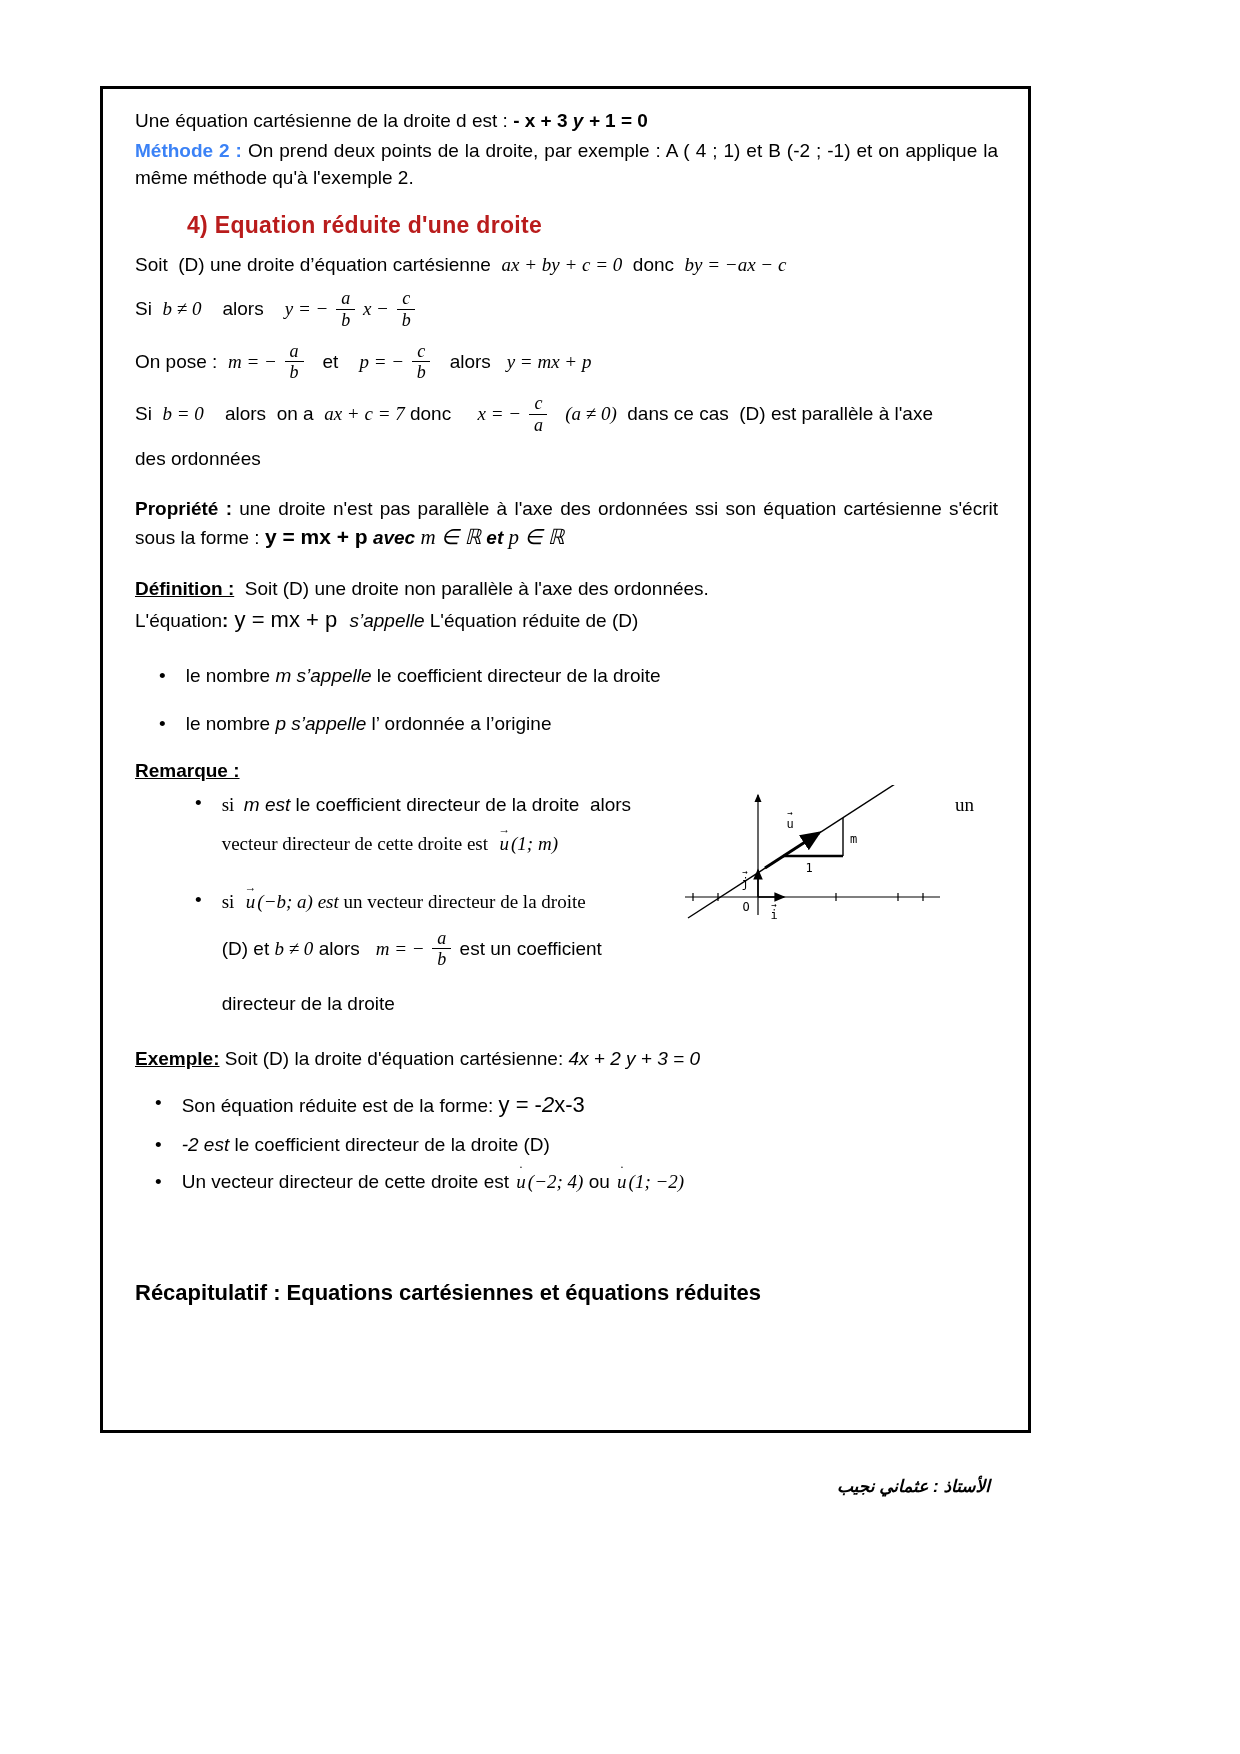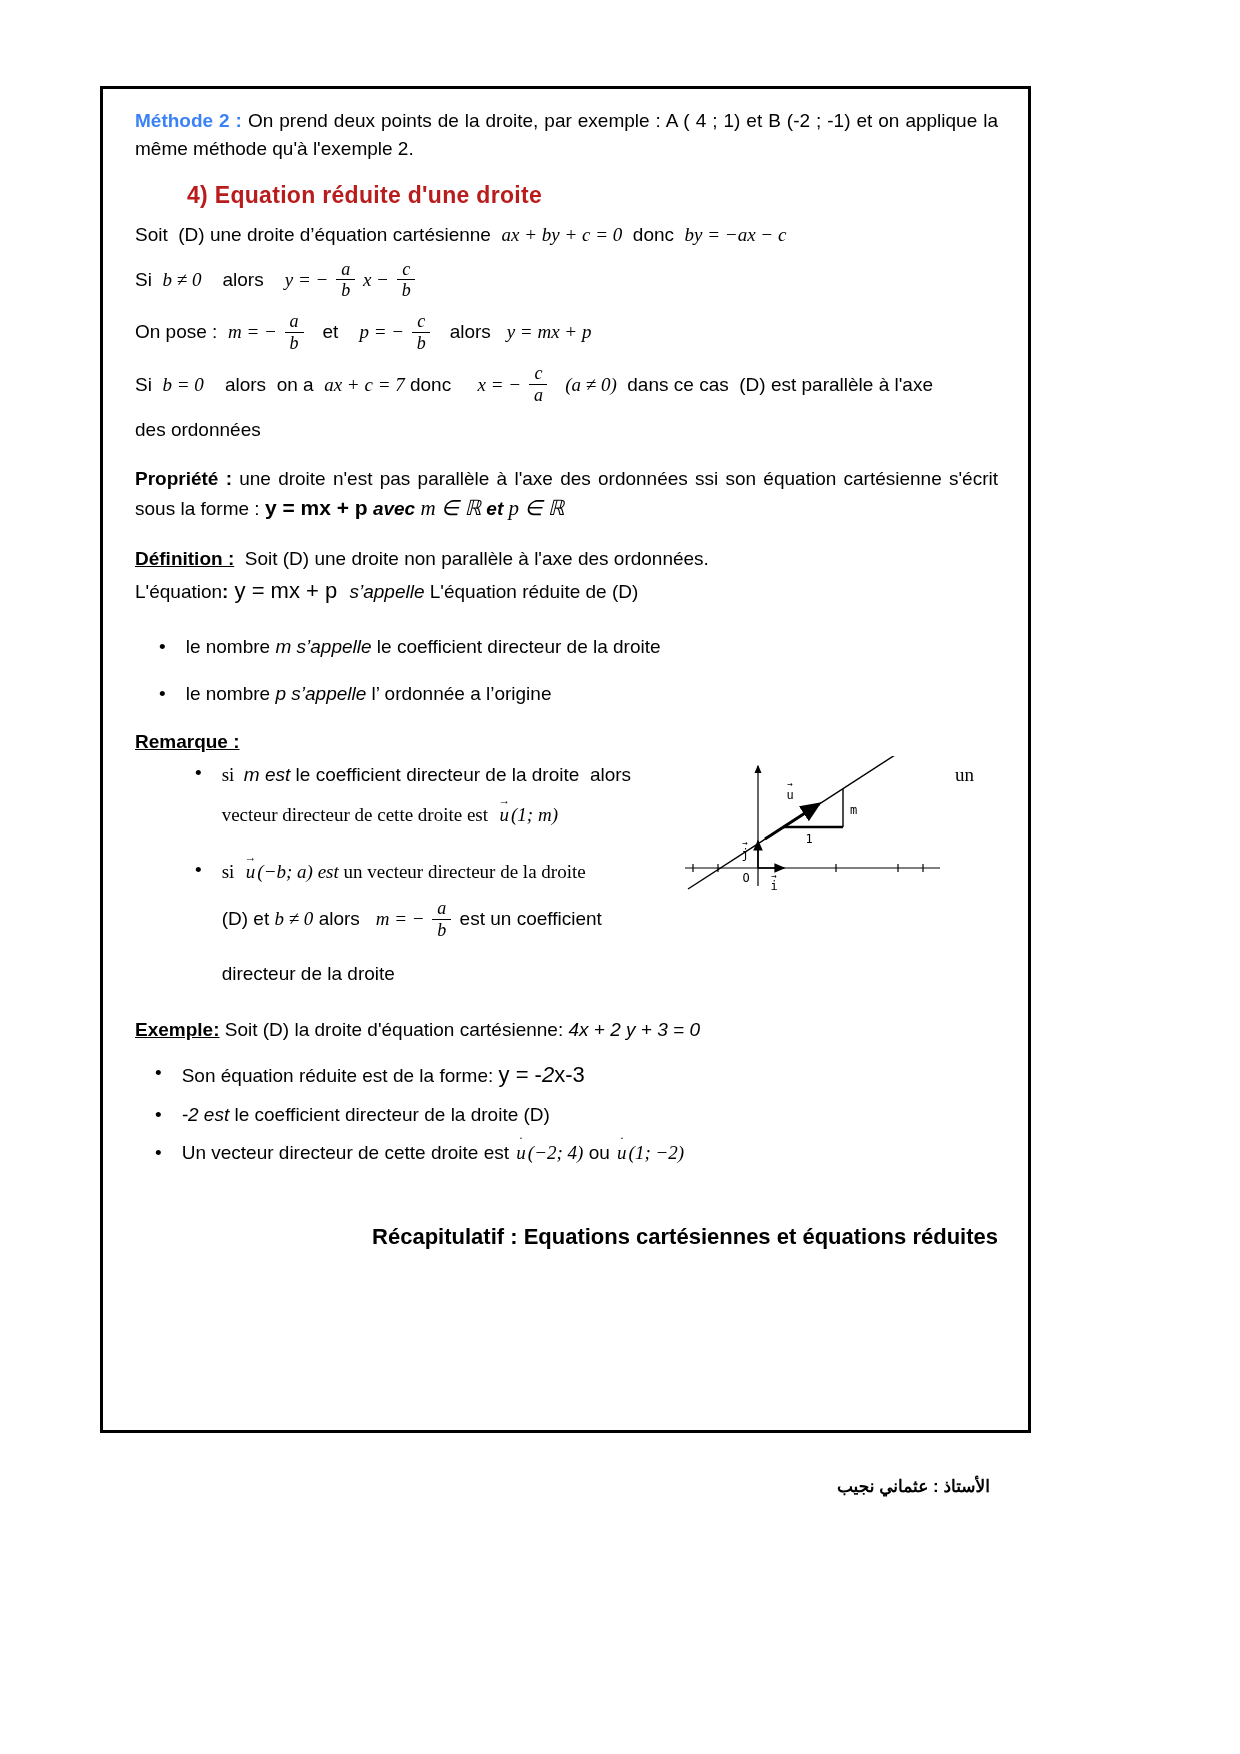--- a/index.html
+++ b/index.html
@@ -43,32 +43,33 @@
   .bul::before { content:"•"; margin-right:20px; }
   .bul2 { margin-left:60px; margin-bottom:26px; }
   .bul3 { margin-left:20px; margin-bottom:10px; }
   .bul .bw { flex:1; }
   .r1line { display:flex; width:100%; }
   .pushr { margin-left:auto; padding-right:24px; }
   .remarque { position:relative; }
   .diagram { position:absolute; right:55px; top:28px; width:260px; height:155px; }
   .diagram text { font-family:"DejaVu Sans Mono", monospace; font-size:12px; }
   .diagram text.sm { font-size:9px; }
-  .recap { text-align:right; font-size:22px; font-weight:700; margin-top:58px; }
+  .recap { text-align:left; font-size:22px; font-weight:700; margin-top:84px; }
   .footer {
     position:absolute; top:1476px; right:250px;
-    font-weight:700; font-size:17px; direction:rtl;
+    font-weight:700; font-size:17px; direction:rtl;font-style:italic;
   }
 </style>
 </head>
 <body>
 
 <div>
   <div class="frame">
 
+    <p class="t"><span>Une équation cartésienne de la droite d est : </span><span class="b">- x + 3 </span><span class="b i">y +</span><span class="b"> 1 = 0</span></p>
 
     <p class="t just"><span class="green">Méthode 2 :</span><span> On prend deux points de la droite, par exemple : A ( 4 ; 1) et B (-2 ; -1) et on applique la même méthode qu'à l'exemple 2.</span></p>
 
     <h2 class="heading">4)  Equation réduite d'une  droite</h2>
 
     <p class="t"><span>Soit  (D) une droite d’équation cartésienne  </span><span class="math">ax + by + c = 0</span><span>  donc  </span><span class="math">by = −ax − c</span></p>
 
     <div class="mline">
       <span>Si  </span>
         <span class="math">b ≠ 0</span>

